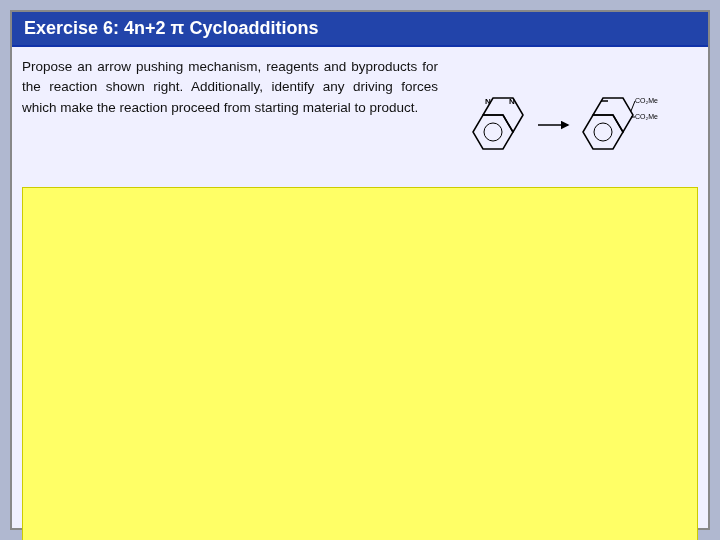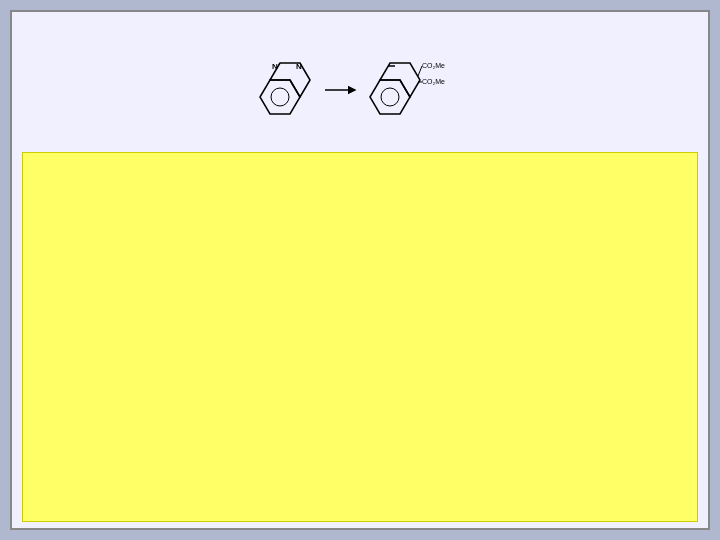--- a/index.html
+++ b/index.html
@@ -69,21 +69,25 @@
       background: #ffff66;
       border: 1px solid #cccc00;
       width: calc(100% - 20px);
       height: 370px;
     }
   </style>
 </head>
 <body>
 
 <div class="slide-container">
+  <div class="title-bar">
+    <span>Exercise 6: 4n+2 π Cycloadditions</span>
+  </div>
   <div class="content-area">
+    <div class="text-block">Propose an arrow pushing mechanism, reagents and byproducts for the reaction shown right.  Additionally, identify any driving forces which make the reaction proceed from starting material to product.</div>
     <div class="reaction-panel">
 
       <svg class="reaction-svg" viewBox="0 0 240 90" xmlns="http://www.w3.org/2000/svg">
 
         <polygon points="20,65 30,48 50,48 60,65 50,82 30,82" fill="none" stroke="black" stroke-width="1.5"></polygon>
 
         <circle cx="40" cy="65" r="9" fill="none" stroke="black" stroke-width="1"></circle>
 
         <polygon points="30,48 40,31 60,31 70,48 60,65 50,48" fill="none" stroke="black" stroke-width="1.5" stroke-linejoin="round"></polygon>
 

